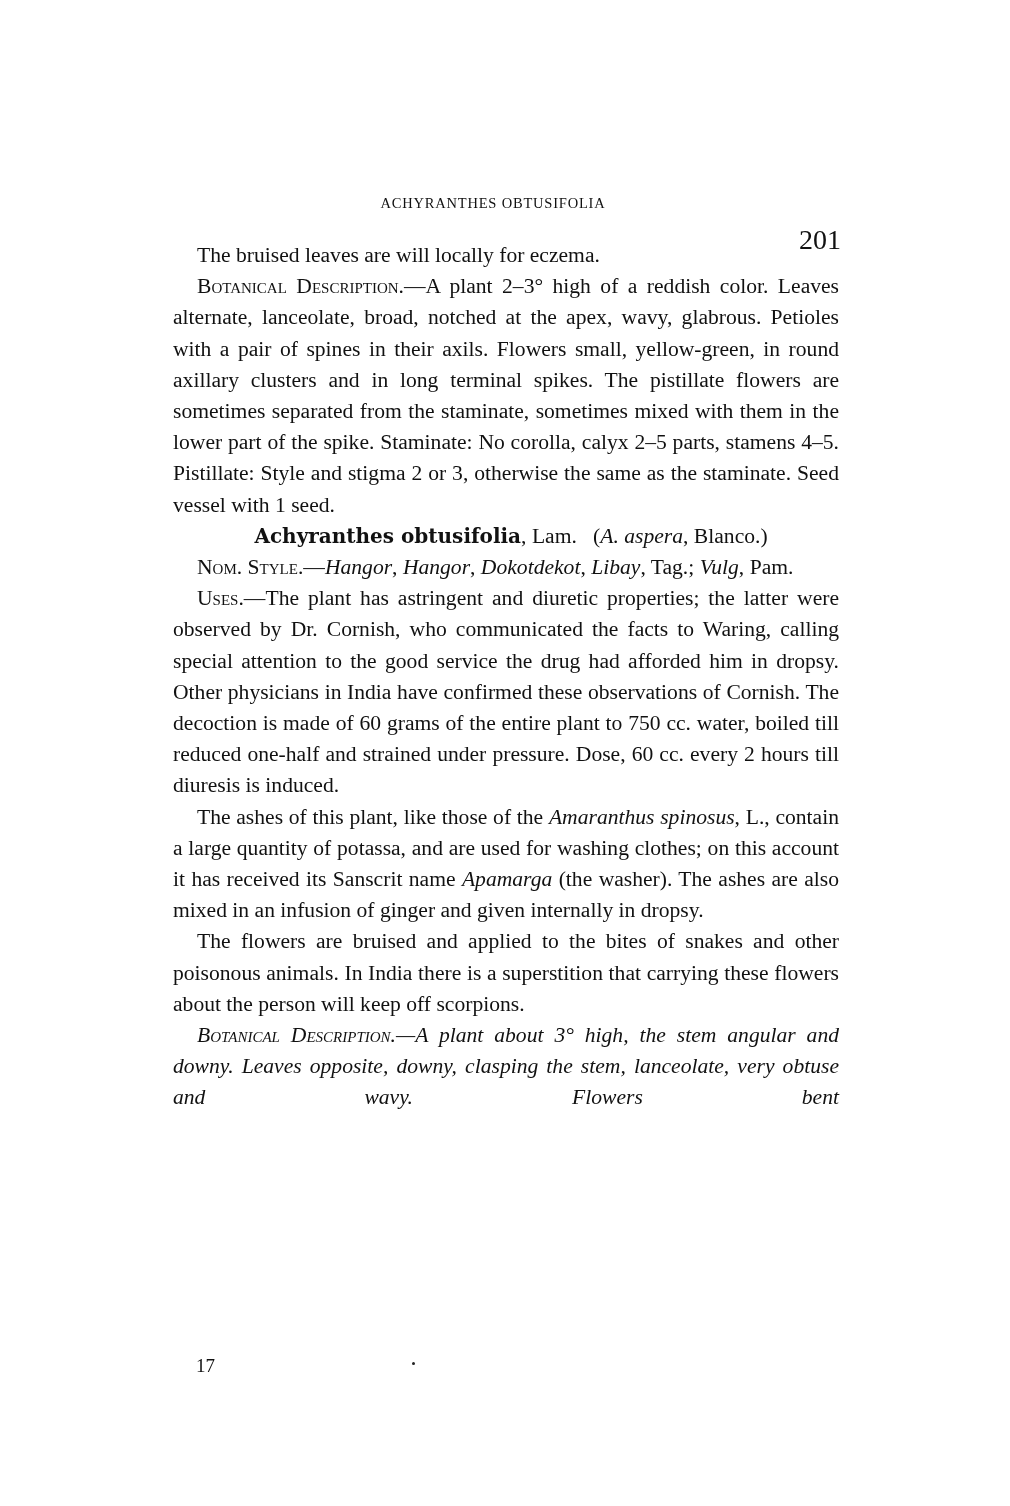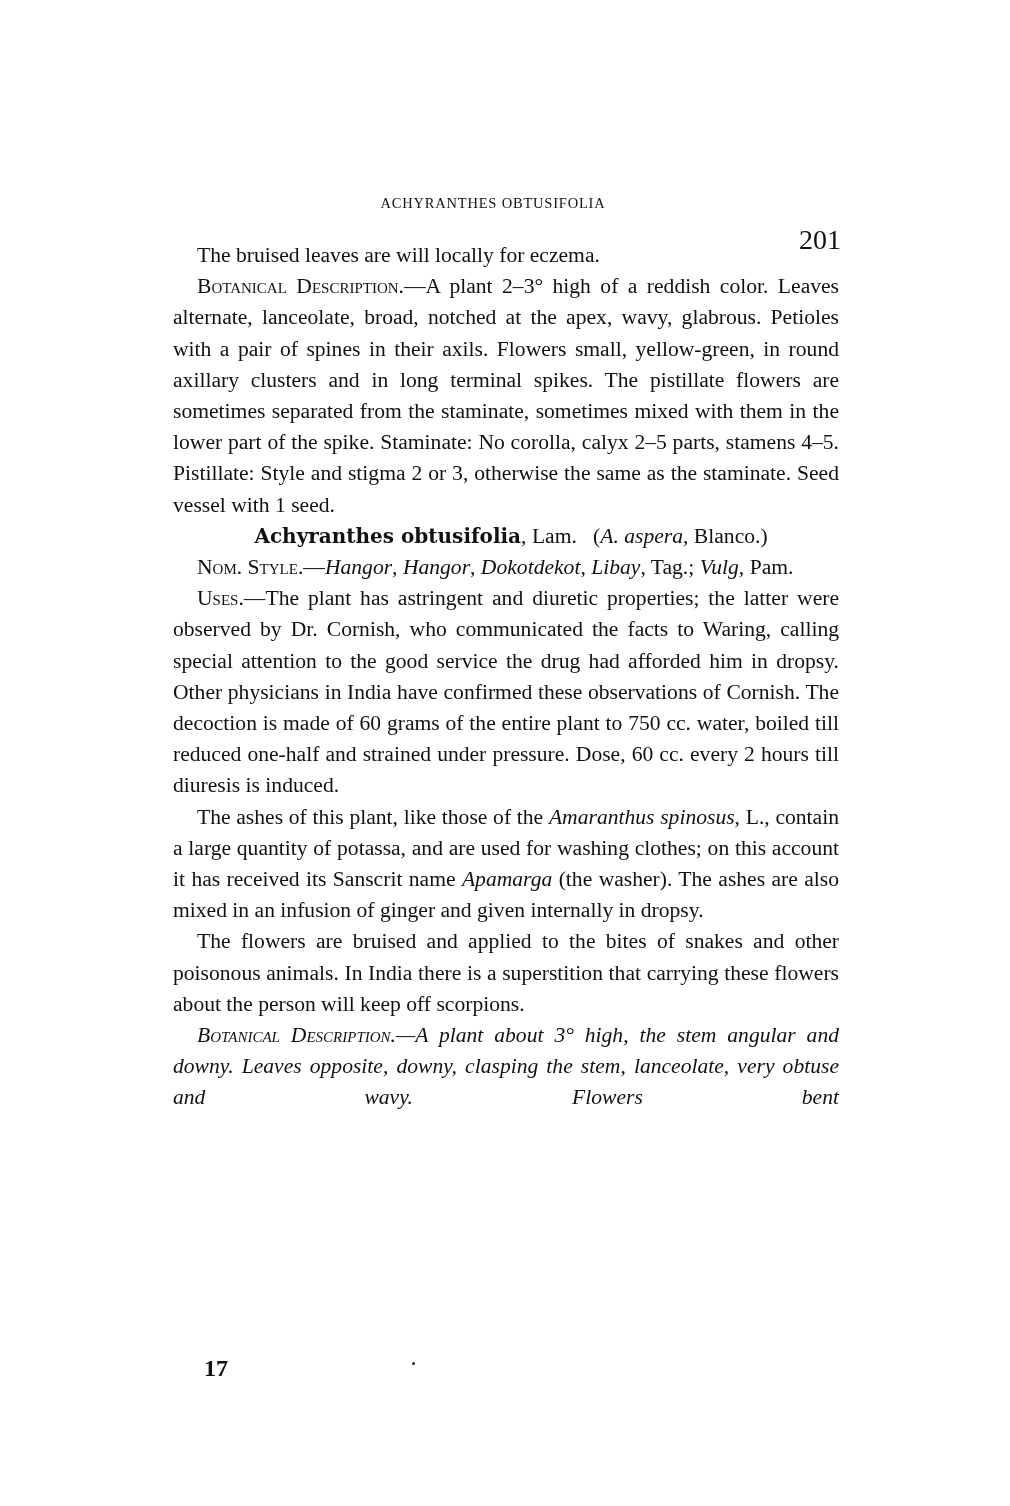--- a/index.html
+++ b/index.html
@@ -65,24 +65,24 @@
       padding-left: 10px;
     }
     .species-heading .bold {
       font-weight: bold;
       font-family: "DejaVu Serif", "Liberation Serif", serif;
       font-size: 20px;
     }
     i { font-style: italic; text-align: center; }
     .signature {
       position: absolute;
-      left: 181px;
+      left: 173px;
       top: 1355px;
-      font-size: 24px;
-      font-weight: bold;
+      font-size: 19px;
+      font-weight: normal;
       padding-left: 23px;
     }
     .signature-dot {
       position: absolute;
       left: 412px;
       top: 1362px;
       width: 3px;
       height: 3px;
       background: #222;
       border-radius: 50%;

